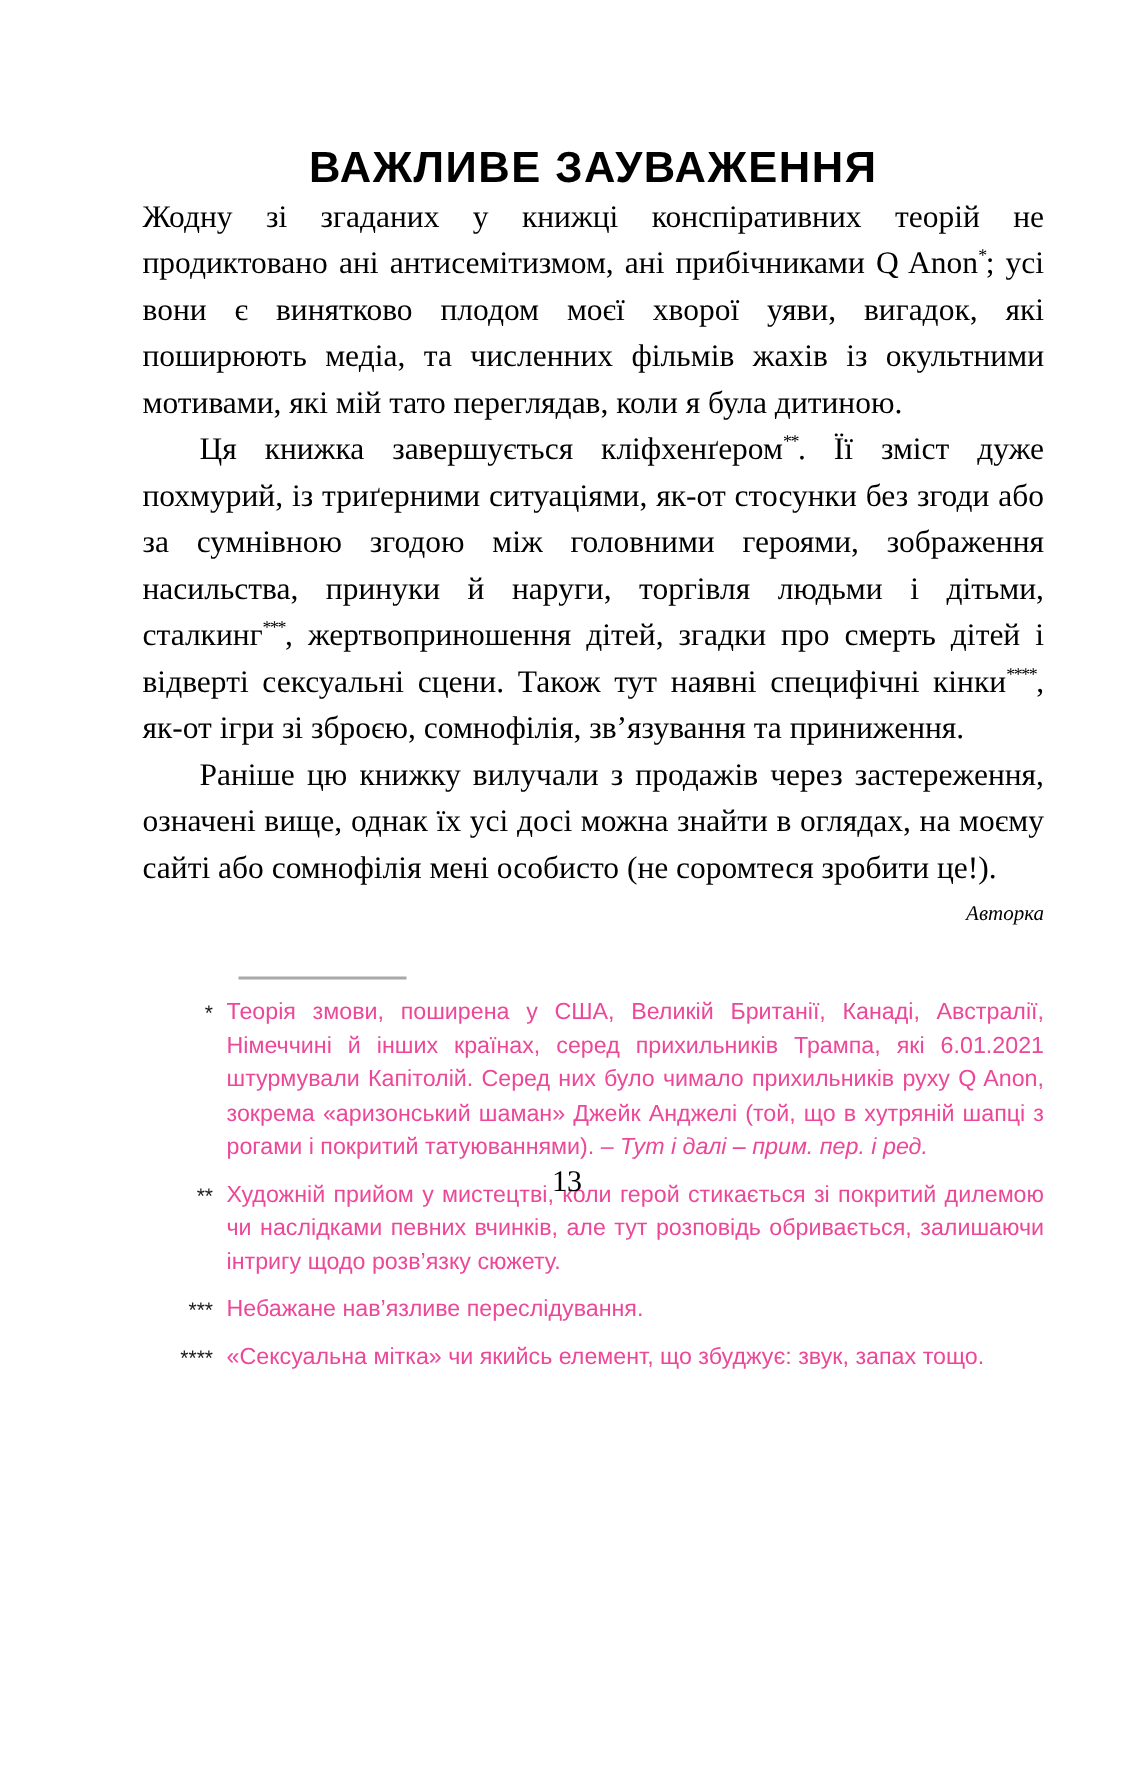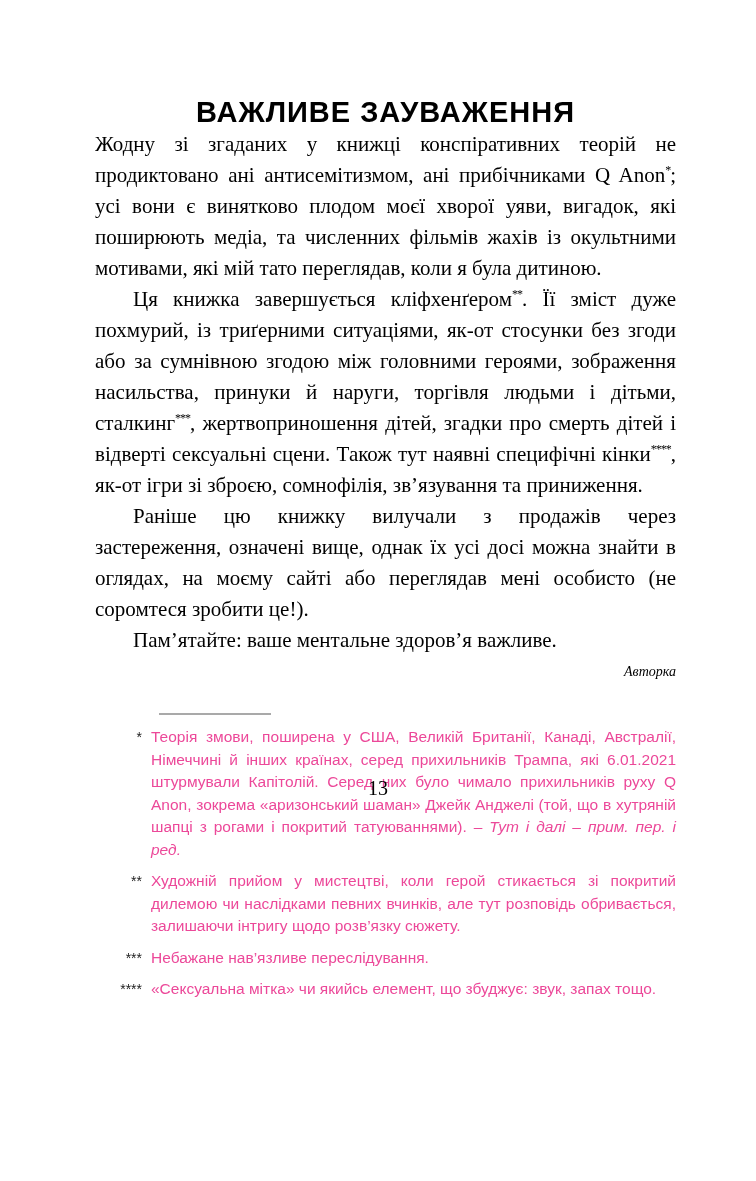--- a/index.html
+++ b/index.html
@@ -12,21 +12,21 @@
     height: 1181px;
     overflow: hidden;
     position: relative;
     font-family: "Liberation Serif", serif;
     color: #000000;
   }
   .page {
     box-sizing: border-box;
     width: 756px;
     height: 840px;
-    padding: 96px 80px 0 95px;
+    padding: 96px 60px 0 95px;
     position: relative;
   }
   .chapter-title {
     margin: 0;
     text-align: center;
     font-family: "Liberation Sans", sans-serif;
     font-weight: 700;
     font-size: 29px;
     letter-spacing: 1px;
     color: #000000;
@@ -105,22 +105,21 @@
 </head>
 <body>
 
 <div class="page">
 
   <h1 class="chapter-title">ВАЖЛИВЕ ЗАУВАЖЕННЯ</h1>
 
   <div class="body-text" id="paragraphs">
       <p class="no-indent">Жодну зі згаданих у книжці конспіративних теорій не продиктовано ані антисемітизмом, ані прибічниками Q Anon<sup>*</sup>; усі вони є винятково плодом моєї хворої уяви, вигадок, які поширюють медіа, та численних фільмів жахів із окультними мотивами, які мій тато переглядав, коли я була дитиною.</p>
       <p>Ця книжка завершується кліфхенґером<sup>**</sup>. Її зміст дуже похмурий, із триґерними ситуаціями, як-от стосунки без згоди або за сумнівною згодою між головними героями, зображення насильства, принуки й наруги, торгівля людьми і дітьми, сталкинг<sup>***</sup>, жертвоприношення дітей, згадки про смерть дітей і відверті сексуальні сцени. Також тут наявні специфічні кінки<sup>****</sup>, як-от ігри зі зброєю, сомнофілія, зв’язування та приниження.</p>
-      <p>Раніше цю книжку вилучали з продажів через застереження, означені вище, однак їх усі досі можна знайти в оглядах, на моєму сайті або переглядав мені особисто (не соромтеся зробити це!).</p>
-      <p>Пам’ятайте: ваше ментальне здоров’я важливе.</p>
+      <p>Раніше цю книжку вилучали з продажів через застереження, означені вище, однак їх усі досі можна знайти в оглядах, на моєму сайті або сомнофілія мені особисто (не соромтеся зробити це!).</p>
     </div>
 
   <div class="signature">Авторка</div>
 
   <div class="footnotes">
     <div class="footnote-rule"></div>
     <div id="footnote-list">
         <div class="footnote">
           <div class="fn-marker">*</div>
           <div class="fn-text">Теорія змови, поширена у США, Великій Британії, Канаді, Австралії, Німеччині й інших країнах, серед прихильників Трампа, які 6.01.2021 штурмували Капітолій. Серед них було чимало прихильників руху Q Anon, зокрема «аризонський шаман» Джейк Анджелі (той, що в хутряній шапці з рогами і покритий татуюваннями). – <span class="fn-italic">Тут і далі – прим. пер. і ред.</span></div>

